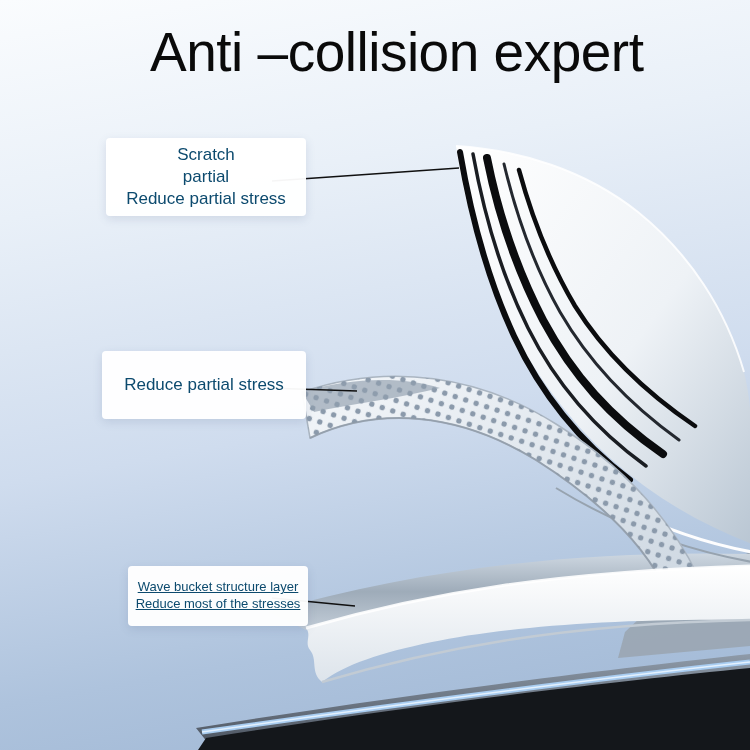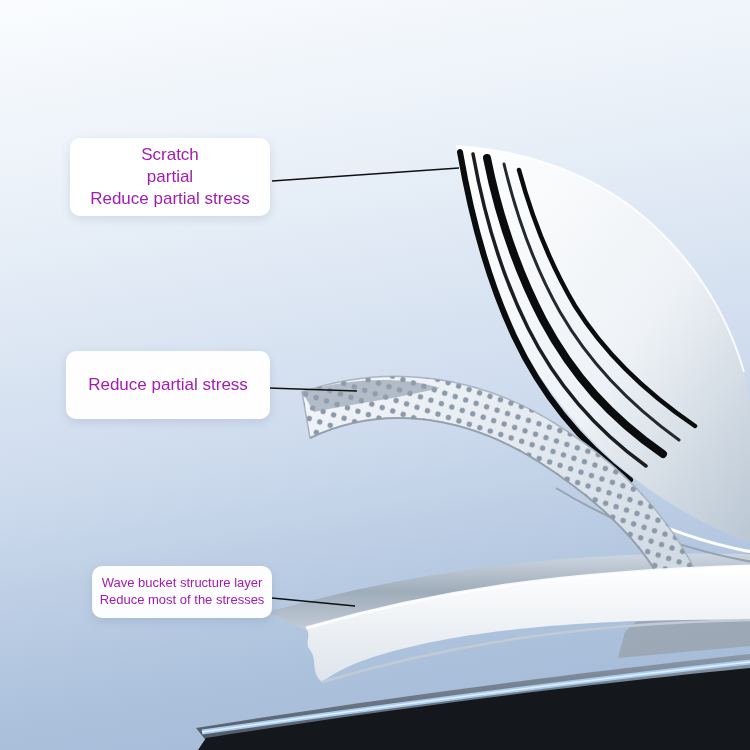--- a/index.html
+++ b/index.html
@@ -10,29 +10,29 @@
   }
   .title{
     position:absolute;top:20px;left:150px;
     font-size:55px;font-weight:500;color:#0a0a0a;
     letter-spacing:-0.5px;white-space:nowrap;z-index:3;
   }
   svg.illus{position:absolute;left:0;top:0;z-index:1;}
   .callout{
     position:absolute;z-index:2;
     background:rgba(255,255,255,0.96);
-    border-radius:10px;
+    border-radius:4px;
     box-shadow:0 3px 10px rgba(70,90,130,0.15);
     display:flex;flex-direction:column;align-items:center;justify-content:center;
-    text-align:center;color:#a21caf;
+    text-align:center;color:#0c4a6e;margin-left:36px;
   }
   .callout span{display:block;line-height:1.28;}
   #co1{left:70px;top:138px;width:200px;height:78px;font-size:17px;}
   #co2{left:66px;top:351px;width:204px;height:68px;font-size:17px;}
-  #co3{left:92px;top:566px;width:180px;height:52px;font-size:13px;}
+  #co3{left:92px;top:566px;width:180px;height:60px;font-size:13px;text-decoration:underline;}
 </style>
 </head>
 <body>
 
 <div class="stage">
 
   <svg class="illus" width="750" height="750" viewBox="0 0 750 750">
     <defs>
       <linearGradient id="gSheet" x1="0" y1="0" x2="1" y2="1">
         <stop offset="0" stop-color="#ffffff"></stop>
@@ -96,20 +96,21 @@
       <path d="M322,682 C430,650 560,624 750,620" fill="none" stroke="#c2cbd4" stroke-width="2.5"></path>
     </g>
 
     <g stroke="#101010" stroke-width="1.6" fill="none">
       <path d="M272,181 L459,168"></path>
       <path d="M268,388 L357,391"></path>
       <path d="M272,598 L355,606"></path>
     </g>
   </svg>
 
+  <div class="title">Anti –collision expert</div>
 
   <div class="callout" id="co1">
     <span>Scratch</span>
     <span>partial</span>
     <span>Reduce partial stress</span>
   </div>
 
   <div class="callout" id="co2">
     <span>Reduce partial stress</span>
   </div>

